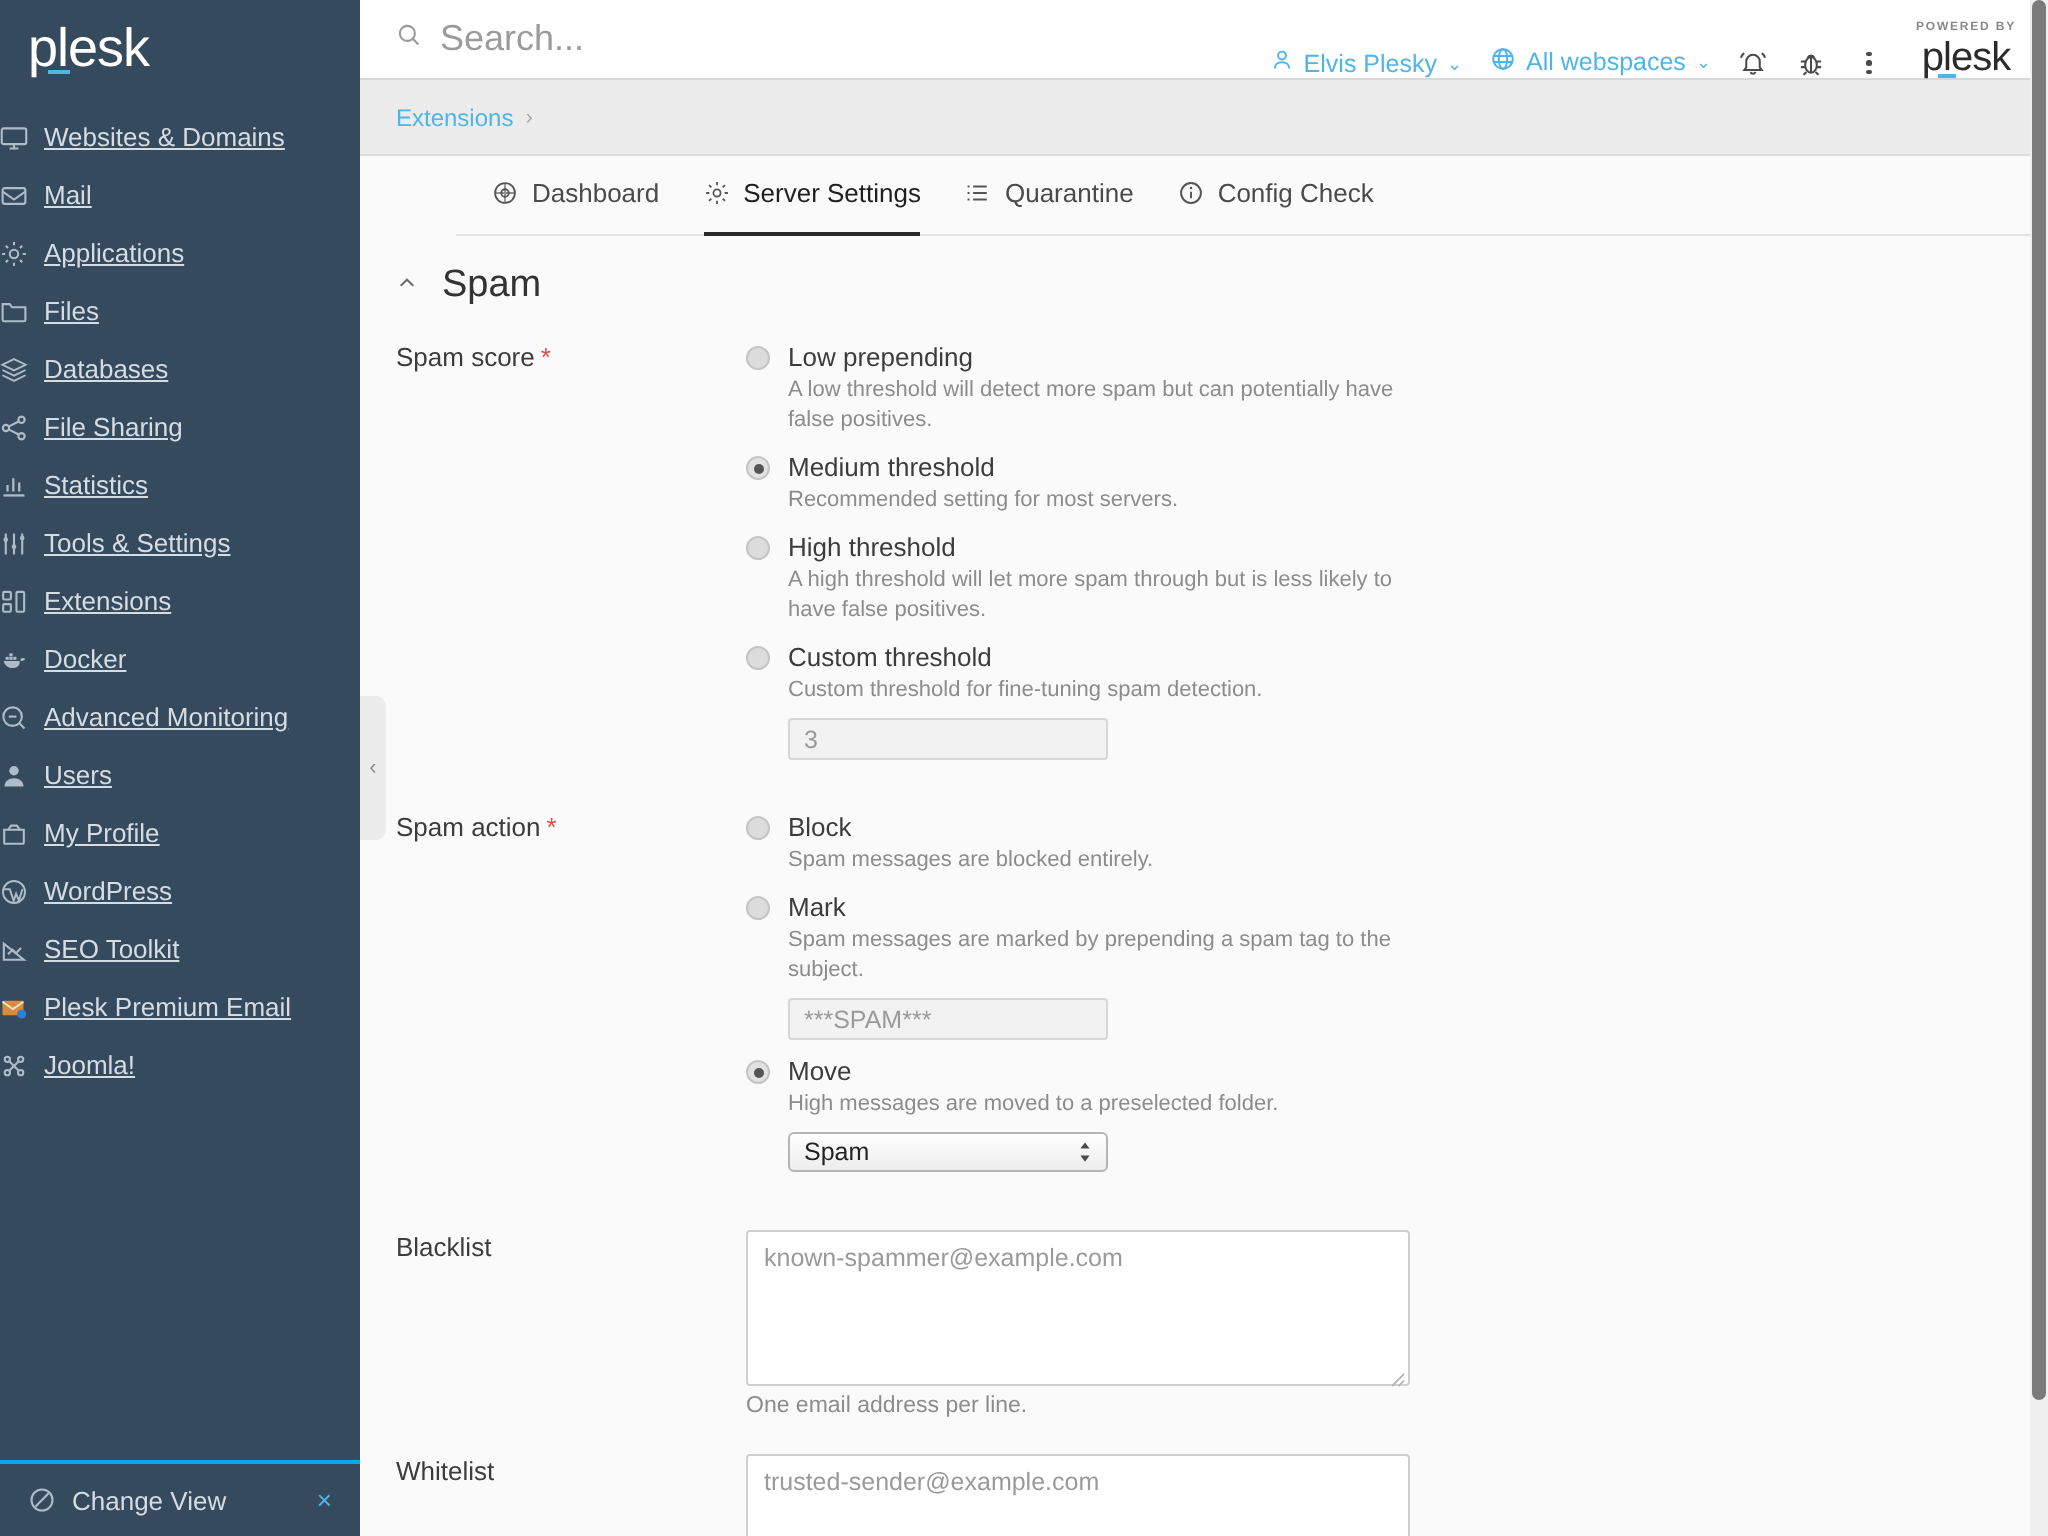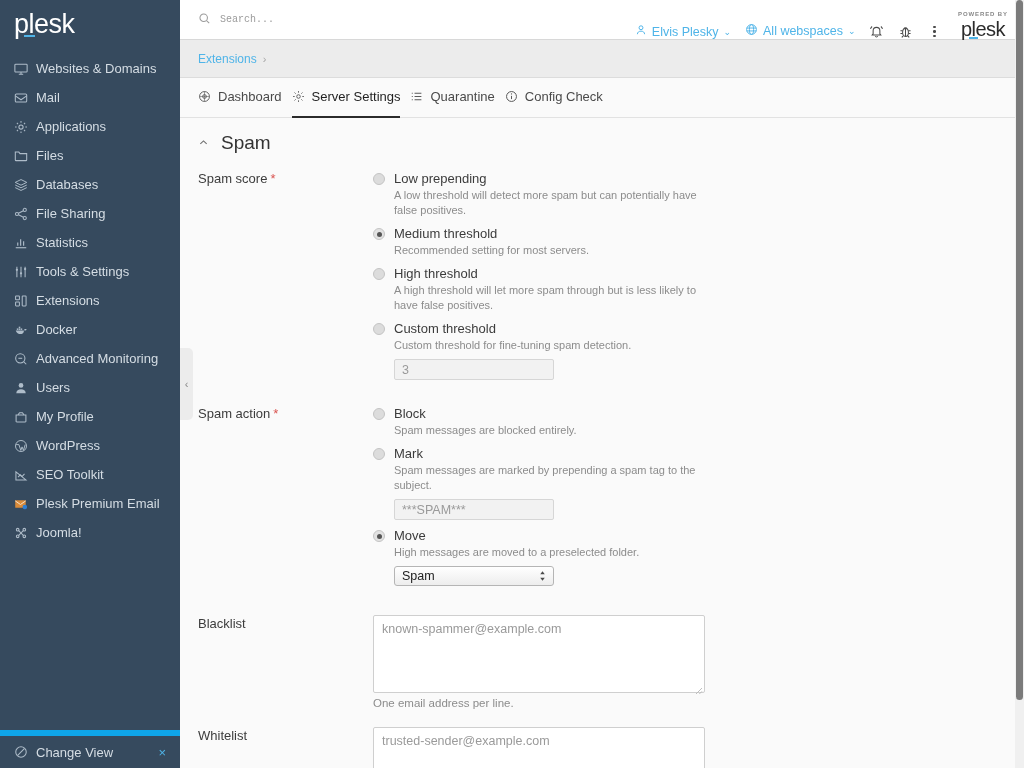--- a/index.html
+++ b/index.html
@@ -30,36 +30,37 @@
     letter-spacing: -0.5px; line-height: 1; position: relative;
     font-family: "Liberation Sans", sans-serif;
   }
   .brand-logo .ul {
     position: absolute; left: 10px; bottom: 1px;
     width: 11px; height: 2px; background: #4fb4e8;
   }
   .nav { margin-top: 6px; }
   .nav-item {
     display: flex; align-items: center;
-    height: 29px; padding-left: 14px;
+    height: 29px; 
     font-size: 13px; color: #d5dde4;
     cursor: pointer;
+    text-decoration: underline;
   }
   .nav-ico {
     width: 22px; flex: 0 0 22px;
     display: inline-flex; align-items: center; justify-content: flex-start;
     color: #aebcc9;
   }
   .nav-ico svg { display: block; }
   .nav-label { white-space: nowrap; }
 
   .sidebar-bottom {
     position: absolute; left: 0; bottom: 0;
     width: 180px; height: 38px;
-    border-top: 6px solid #0ea5e9;
+    border-top: 2px solid #0ea5e9;
     display: flex; align-items: center;
     padding-left: 14px;
     font-size: 13px; color: #d5dde4;
     cursor: pointer;
   }
   .sidebar-bottom .close-x {
     position: absolute; right: 14px; top: 50%;
     transform: translateY(-50%);
     color: #4fb4e8; font-size: 13px; line-height: 1;
   }
@@ -84,22 +85,22 @@
   .topbar {
     height: 40px; background: #ffffff;
     border-bottom: 1px solid #d8d8d8;
     display: flex; align-items: center;
     padding: 0 0 0 18px;
     position: relative;
   }
   .search-wrap { display: flex; align-items: center; gap: 7px; color: #9b9b9b; }
   .search-input {
     border: none; outline: none; background: transparent;
-    font-size: 10px; color: #7a7a7a; width: 260px;
-    font-family: Liberation Mono, monospace;
+    font-size: 18px; color: #7a7a7a; width: 260px;
+    font-family: Liberation Sans, sans-serif;
   }
   .search-input::placeholder { color: #9b9b9b; }
   .top-right {
     margin-left: auto; display: flex; align-items: flex-end;
     gap: 14px; padding-right: 12px; height: 100%;
   }
   .top-link {
     display: flex; align-items: center; gap: 5px;
     font-size: 12.5px; color: #4fb4e8; cursor: pointer;
     white-space: nowrap;
@@ -134,23 +135,24 @@
     display: flex; align-items: center;
     padding-left: 18px;
     font-size: 12px;
   }
   .bc-link { color: #4fb4e8; cursor: pointer; }
   .bc-sep { color: #a7a7a7; margin-left: 6px; font-size: 11px; }
 
   .tabs {
     height: 40px; background: #fafafa;
     display: flex; align-items: stretch;
-    padding-left: 18px; gap: 10px;
+    padding-left: 18px; gap: 22px;
     border-bottom: 1px solid #e2e2e2;
     position: relative;
+    margin-left: 48px;
   }
   .tab {
     display: flex; align-items: center; gap: 7px;
     font-size: 13px; color: #4a4a4a; cursor: pointer;
     position: relative; padding-bottom: 2px;
   }
   .tab.active { color: #1f1f1f; font-weight: 400; }
   .tab.active:after {
     content: ""; position: absolute;
     left: 0; right: 0; bottom: -1px; height: 2px;

